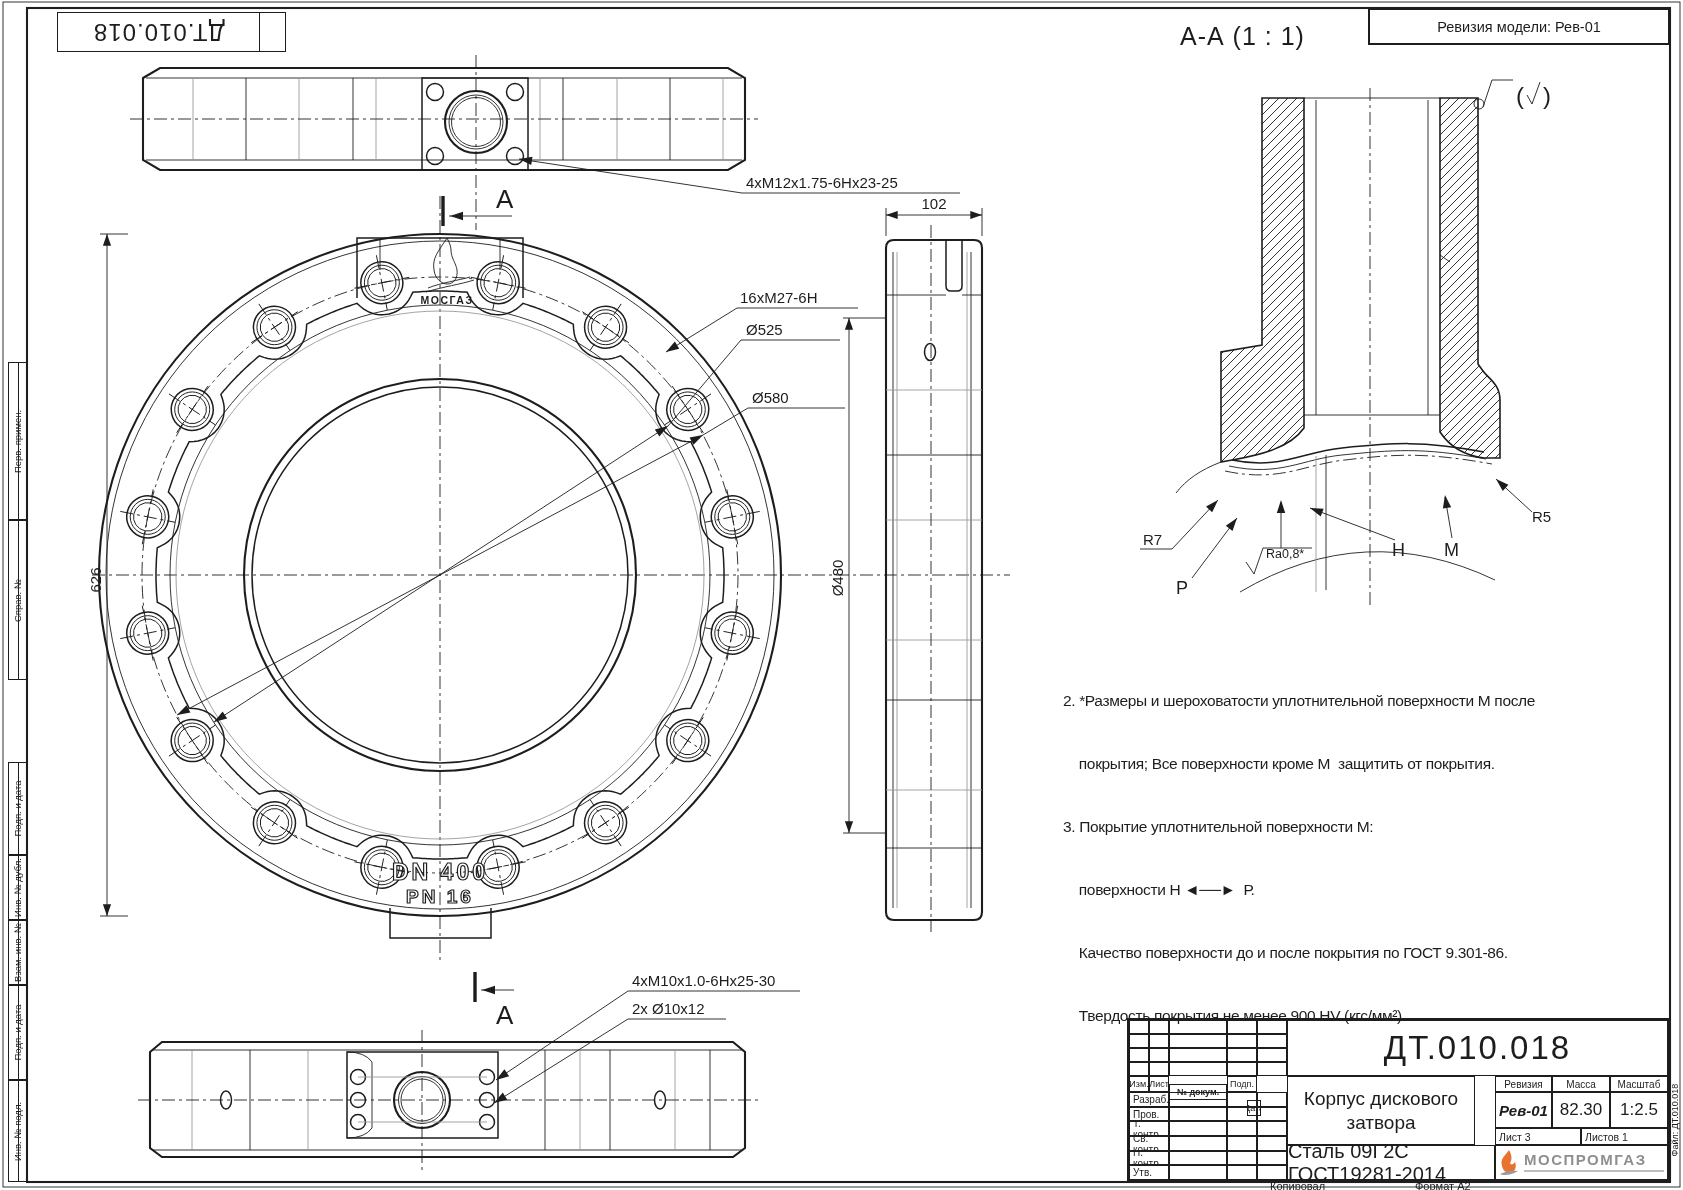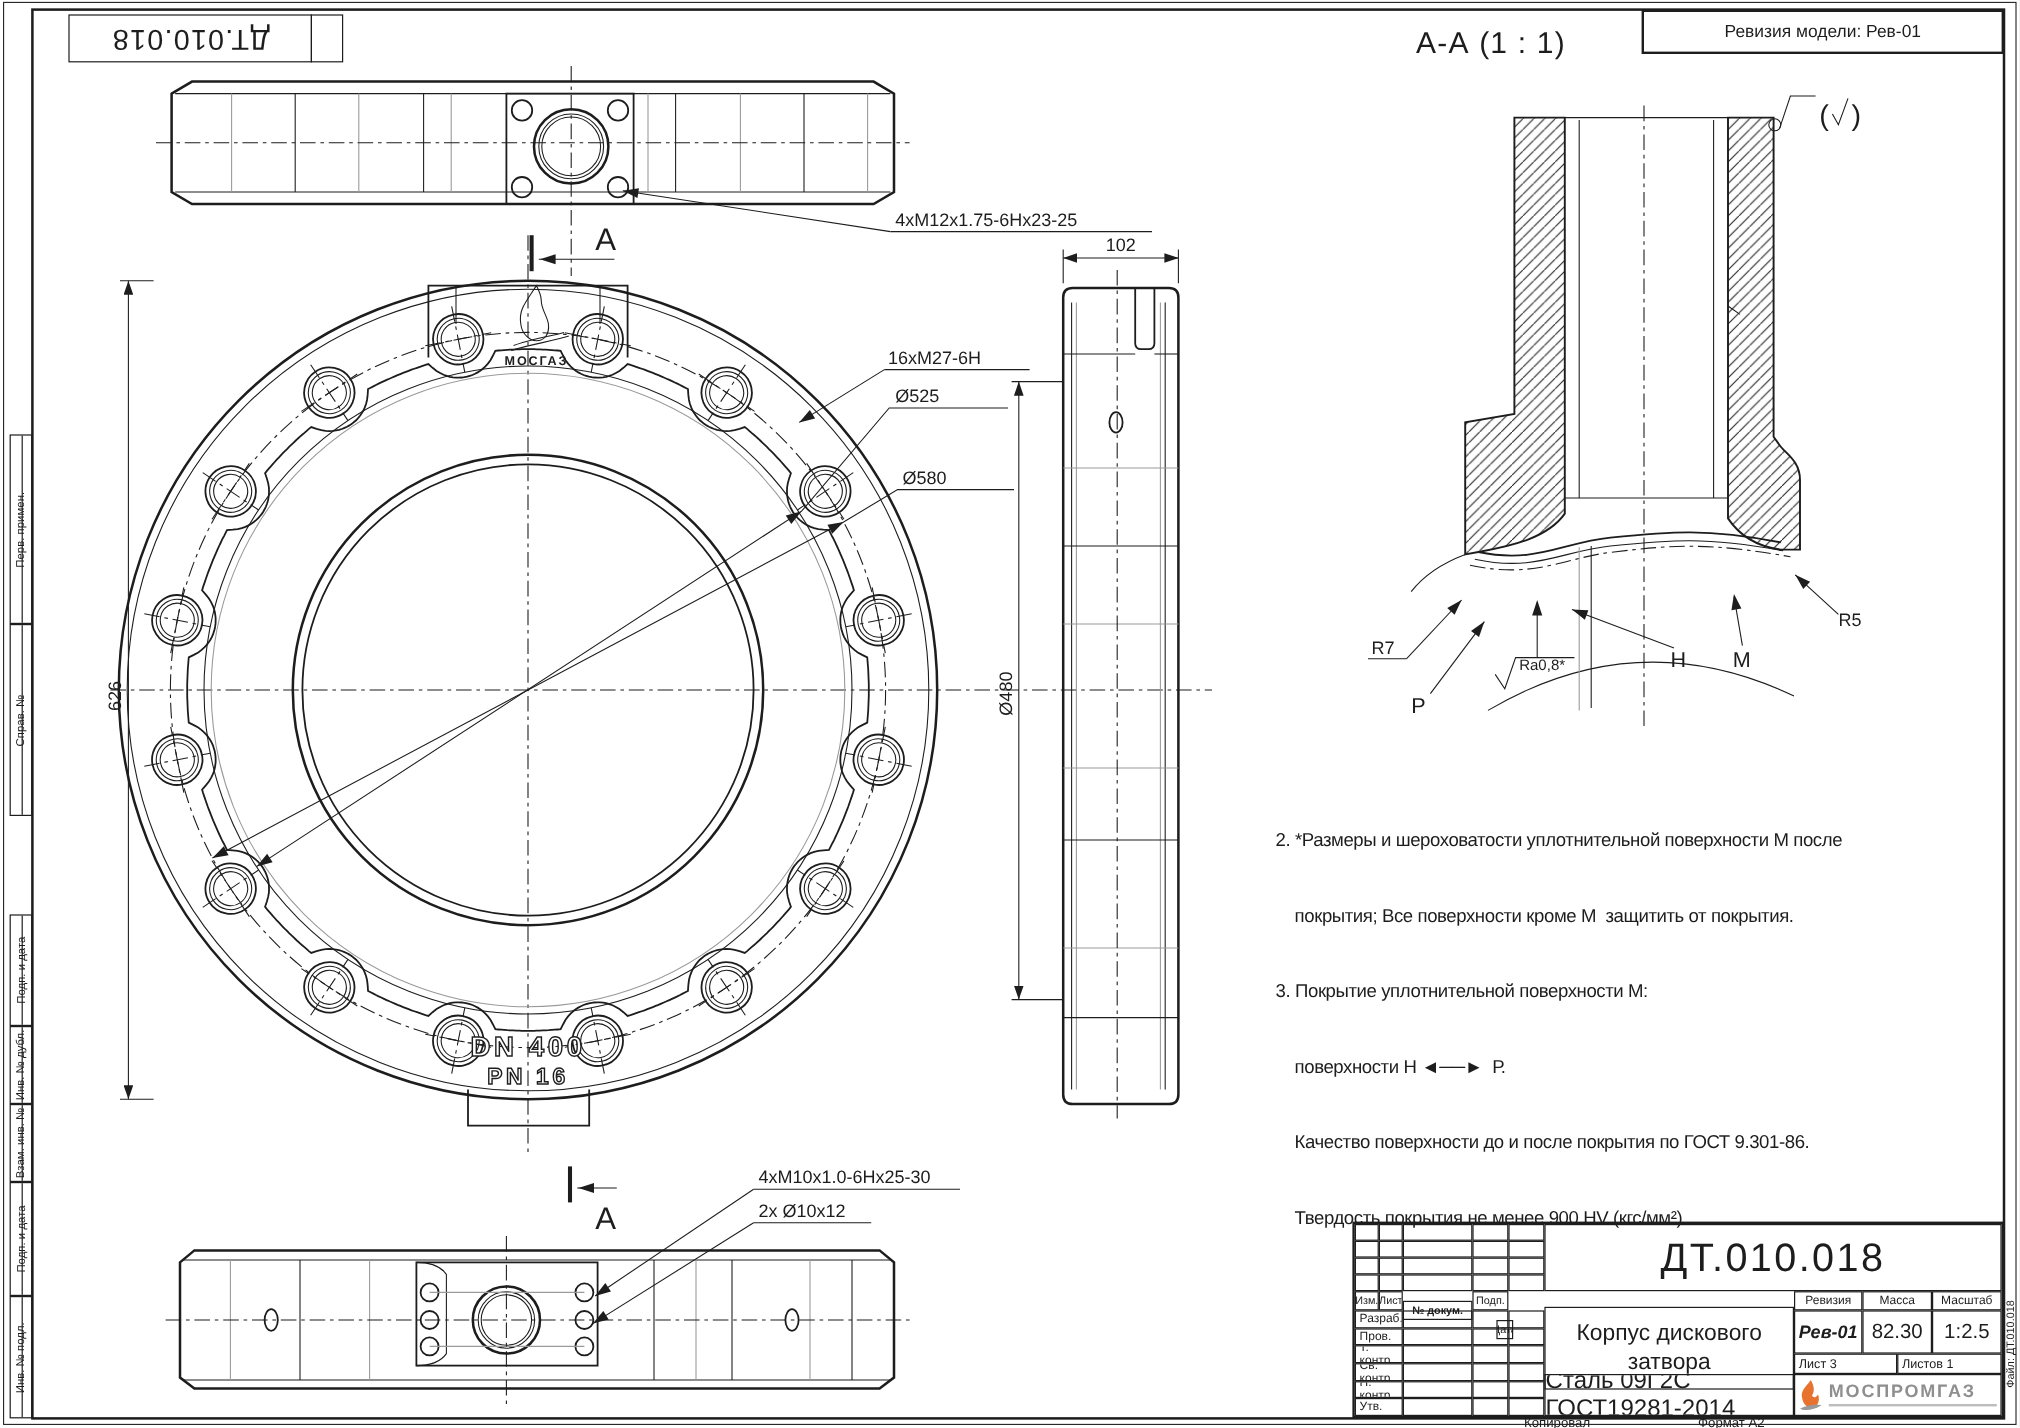--- a/index.html
+++ b/index.html
@@ -386,21 +386,21 @@
       <div class="cell" style="left:40px;top:131px;width:58px;height:14px;"></div>
       <div class="cell" style="left:98px;top:131px;width:30px;height:14px;"></div>
       <div class="cell" style="left:128px;top:131px;width:30px;height:14px;"></div>
   <div class="cell lab" style="left:0;top:145px;width:40px;height:15px;">Утв.</div>
       <div class="cell" style="left:40px;top:145px;width:58px;height:15px;"></div>
       <div class="cell" style="left:98px;top:145px;width:30px;height:15px;"></div>
       <div class="cell" style="left:128px;top:145px;width:30px;height:15px;"></div>
 
   <div class="cell" style="left:158px;top:0;width:381px;height:56px;font-size:33px;letter-spacing:2px;">ДТ.010.018</div>
 
-  <div class="cell" style="left:158px;top:56px;width:208px;height:69px;flex-direction:column;font-size:19px;line-height:24px;margin-top:13px;">
+  <div class="cell" style="left:158px;top:56px;width:188px;height:69px;flex-direction:column;font-size:19px;line-height:24px;">
     <div>Корпус дискового</div>
     <div>затвора</div>
   </div>
 
   <div class="cell" style="left:158px;top:125px;width:208px;height:35px;font-size:20px;">Сталь 09Г2С ГОСТ19281-2014</div>
 
   <div class="cell hdr" style="left:366px;top:56px;width:57px;height:16px;font-size:10px;">Ревизия</div>
   <div class="cell hdr" style="left:423px;top:56px;width:58px;height:16px;font-size:10px;">Масса</div>
   <div class="cell hdr" style="left:481px;top:56px;width:58px;height:16px;font-size:10px;">Масштаб</div>
   <div class="cell" style="left:366px;top:72px;width:57px;height:36px;font-size:15px;font-style:italic;font-weight:bold;">Рев-01</div>

